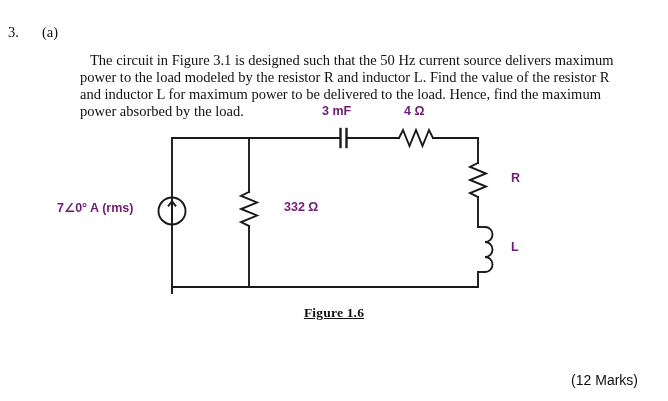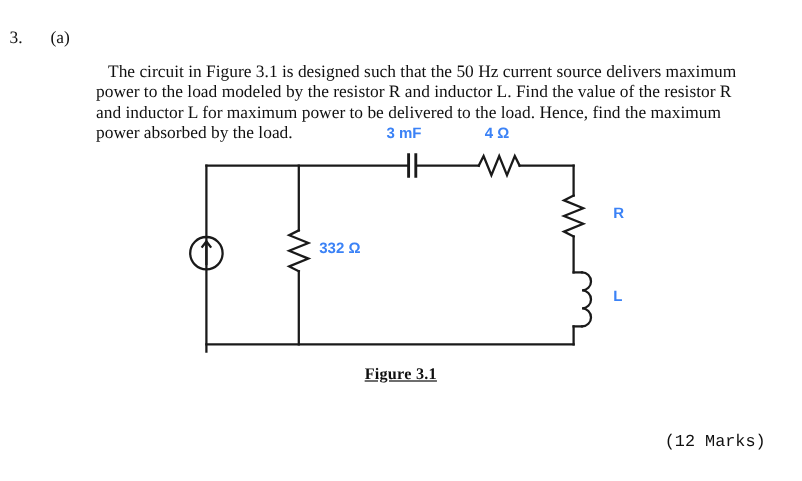--- a/index.html
+++ b/index.html
@@ -61,25 +61,25 @@
     position: absolute;
     left: 0;
     top: 0;
     display: block;
   }
   .ckt-label {
     position: absolute;
     font-family: "Liberation Sans", "DejaVu Sans", sans-serif;
     font-size: 12.5px;
     font-weight: bold;
-    color: #3b82f6;
+    color: #701a75;
     white-space: nowrap;
   }
   #label-source   { left: 57px;  top: 105px; }
-  #label-r332     { left: 266px; top: 105px; }
+  #label-r332     { left: 284px; top: 105px; }
   #label-cap      { left: 322px; top: 9px;  }
   #label-res7     { left: 404px; top: 9px;  }
   #label-R        { left: 511px; top: 76px; }
   #label-L        { left: 511px; top: 145px; }
 
   #figure-caption {
     position: absolute;
     left: 0;
     top: 303px;
     width: 668px;
@@ -89,23 +89,23 @@
     font-family: "Liberation Serif", "DejaVu Serif", serif;
     font-size: 13.5px;
     font-weight: bold;
     text-decoration: underline;
     letter-spacing: 0.2px;
   }
 
   #marks {
     position: absolute;
     right: 30px;
-    top: 361px;
+    top: 372px;
     font-size: 14px;
-    font-family: Liberation Mono, monospace;
+    font-family: Liberation Sans, sans-serif;
   }
 </style>
 </head>
 <body>
 
 <div id="question-block">
   <div id="q-number">3.</div>
   <div id="q-part">(a)</div>
   <div id="q-body">The circuit in Figure 3.1 is designed such that the 50 Hz current source delivers maximum power to the load modeled by the resistor R and inductor L. Find the value of the resistor R and inductor L for maximum power to be delivered to the load. Hence, find the maximum power absorbed by the load.</div>
 </div>
@@ -143,24 +143,25 @@
       <path d="M478 132 L485 132"></path>
       <path d="M485 132 a7.5 7.5 0 0 1 0 15 a7.5 7.5 0 0 1 0 15 a7.5 7.5 0 0 1 0 15"></path>
       <path d="M485 177 L478 177"></path>
       <path d="M478 177 L478 192"></path>
 
       <path d="M172 192 L478 192"></path>
 
     </g>
   </svg>
 
+  <div class="ckt-label" id="label-source">7∠0° A (rms)</div>
   <div class="ckt-label" id="label-r332">332 Ω</div>
   <div class="ckt-label" id="label-cap">3 mF</div>
   <div class="ckt-label" id="label-res7">4 Ω</div>
   <div class="ckt-label" id="label-R">R</div>
   <div class="ckt-label" id="label-L">L</div>
 </div>
 
 <div id="figure-caption">
-  <span>Figure 3.1</span>
+  <span>Figure 1.6</span>
 </div>
 
 <div id="marks">(12 Marks)</div>
 
 </body></html>

